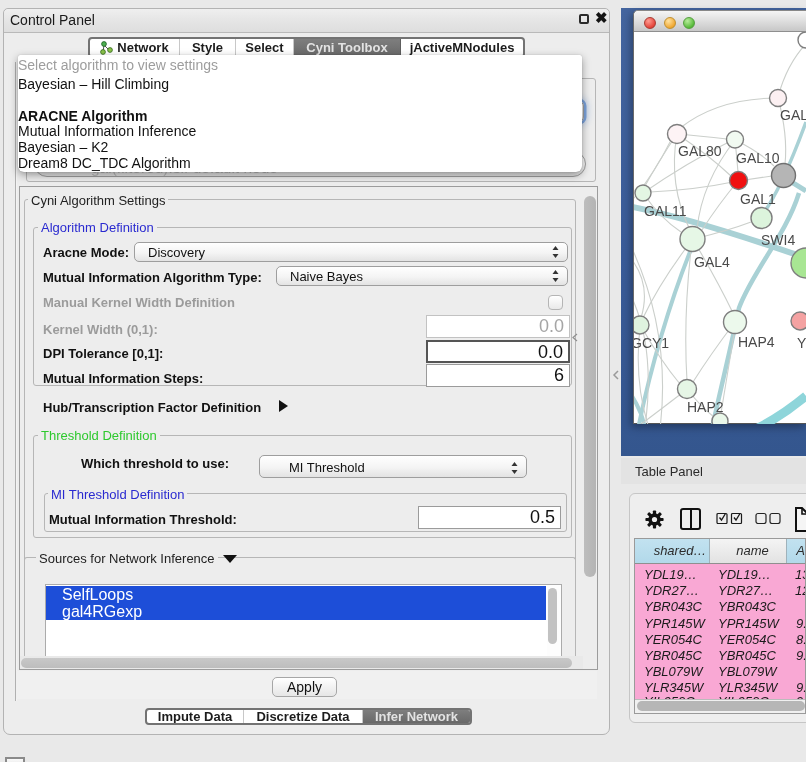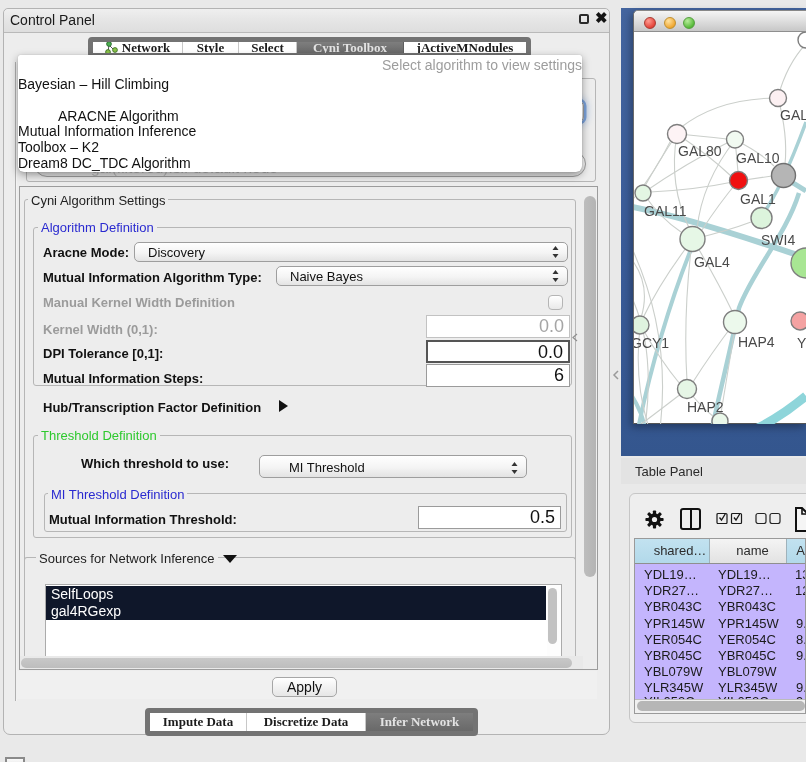--- a/index.html
+++ b/index.html
@@ -1,40 +1,40 @@
 <!DOCTYPE html>
 <html><head>
 <meta charset="utf-8">
 <style>
   * { margin:0; padding:0; box-sizing:border-box; }
   html,body { width:806px; height:762px; overflow:hidden; }
   body { font-family:"Liberation Sans", sans-serif; background:#e9e9e9; position:relative; }
   .abs { position:absolute; }
-  .b { font-weight:normal;margin-left:40px; }
+  .b { font-weight:bold; }
 
   
   #cp { left:3px; top:8px; width:607px; height:727px; background:#ededed;
         border:1px solid #b3b3b3; border-radius:5px 5px 7px 7px; }
   #cptitle { left:4px; top:9px; width:605px; height:24px;
      background:linear-gradient(180deg,#efefef,#e6e6e6 45%,#dedede);
      border-bottom:1px solid #b9b9b9; border-radius:5px 5px 0 0; }
   #cptitle .t { position:absolute; left:6px; top:3px; font-size:14px; color:#1a1a1a; }
   #cpfloat { left:579px; top:14px; width:10px; height:10px; border:2px solid #2b2b2b; border-radius:2px; }
   #cpx { left:595px; top:9px; font-size:15px; font-weight:bold; color:#141414; }
 
   
   .tabstrip { display:flex; font-size:13px; font-weight:bold; color:#1c1c1c;
-     background:#fff; border:5px solid #737373; border-radius:4px; overflow:hidden;font-family:Liberation Serif, serif; }
+     background:#fff; border:2px solid #737373; border-radius:4px; overflow:hidden; }
   .tabstrip .seg { display:flex; align-items:center; justify-content:center;
      border-right:1px solid #c8c8c8; white-space:nowrap; }
   .tabstrip .seg:last-child { border-right:none; }
   .tabstrip .sel { background:linear-gradient(180deg,#7e7e7e,#696969); color:#e3e3e3;
      border-right-color:#5e5e5e; }
   #toptabs { left:88px; top:37px; height:21px; }
-  #bottabs { left:145px; top:708px; height:28px; }
+  #bottabs { left:145px; top:708px; height:17px; }
 
   
   .gb { position:absolute; border:1px solid #b6b6b6; border-radius:3px; }
   .gblabel { position:absolute; background:#ededed; padding:0 3px; font-size:13px; color:#222; white-space:nowrap; }
 
   .combo { position:absolute; border:1px solid #9e9e9e; border-radius:5px;
      background:linear-gradient(180deg,#ffffff,#f4f4f4 55%,#e3e3e3);
      font-size:13px; color:#111; }
   .combo .ct { position:absolute; left:13px; top:2px; }
   .combo .arr { position:absolute; right:7px; top:1px; width:9px; height:16px; }
@@ -46,55 +46,55 @@
   .glbl { color:#9b9b9b; }
 
   
   .sbv { position:absolute; background:linear-gradient(90deg,#bdbdbd,#b4b4b4); border-radius:6px; }
   .sbh { position:absolute; background:linear-gradient(180deg,#c8c8c8,#bdbdbd); border-radius:5px; }
 
   
   #attrlist { left:45px; top:584px; width:517px; height:75px; background:#fff;
      border:1px solid #ababab; }
   #attrlist .rows { position:absolute; left:0; top:1px; width:500px; }
-  #attrlist .row { height:17px; background:#0f172a; color:#fff; font-size:14px;
-     padding-left:5px; line-height:17px; }
+  #attrlist .row { height:17px; background:#1d4ed8; color:#fff; font-size:16px;
+     padding-left:16px; line-height:17px; }
   #attrlist .vtrack { position:absolute; right:0px; top:0; width:14px; height:73px; background:#fdfdfd;}
   #attrlist .vthumb { position:absolute; right:4px; top:3px; width:9px; height:56px;
      background:#c2c2c2; border-radius:5px; }
 
   .btn { position:absolute; background:linear-gradient(180deg,#ffffff,#f2f2f2 50%,#e6e6e6);
      border:1px solid #a6a6a6; border-radius:5px; font-size:14px; color:#111;
      text-align:center; }
 
   
   #popup { left:18px; top:55px; width:564px; height:117px; background:#fff;
      border-radius:2px 2px 6px 6px; box-shadow:0 3px 9px rgba(0,0,0,0.38), 0 0 1px rgba(0,0,0,0.3);
      font-size:14px; color:#111; }
-  #popup .ph { position:absolute; top:2px; width:100%; text-align:right; color:#9d9d9d; }
+  #popup .ph { position:absolute; top:2px; width:100%; text-align:left; color:#9d9d9d; }
   #popup .it { position:absolute; left:0px; white-space:nowrap; }
 
   
   #mdi { left:621px; top:8px; width:185px; height:448px;
      background:linear-gradient(180deg,#44659f,#3a5c99 55%,#34568e); }
   #netwin { left:633px; top:10px; width:173px; height:414px;
      border-left:1px solid #6a6a6a; border-top:1px solid #888; border-bottom:1px solid #555;
      border-radius:5px 0 0 0; background:#fff; box-shadow:-2px 3px 8px rgba(0,0,0,0.35); }
   #nettitle { position:absolute; left:0; top:0; width:100%; height:21px;
      background:linear-gradient(180deg,#f5f5f5,#dcdcdc 55%,#c7c7c7);
      border-bottom:1px solid #8f8f8f; border-radius:5px 0 0 0; }
   .tl { position:absolute; top:5.5px; width:12px; height:12px; border-radius:50%; }
 
   #tpbar { left:621px; top:458px; width:185px; height:26px; background:#e3e3e3; }
   #tpbar .t { position:absolute; left:14px; top:6px; font-size:13px; color:#2a2a2a; }
   #toolpanel { left:629px; top:493px; width:185px; height:230px; background:#eeeeee;
      border:1px solid #c6c6c6; border-radius:6px; }
 
   #dtable { left:634px; top:538px; width:172px; height:176px; overflow:hidden;
-     border:1px solid #9a9a9a; background:#c4b5fd; }
+     border:1px solid #9a9a9a; background:#f9a8d4;font-style:italic; }
   .hd { position:absolute; top:0; height:24px; font-size:13px; color:#2c2c2c;
      text-align:center; line-height:24px; border-right:1px solid #9fb2bb; }
   .hblue { background:linear-gradient(180deg,#c2e2f0,#b2d9ea); }
   .hgrey { background:linear-gradient(180deg,#f4f4f4,#e2e2e2); }
   .cell { position:absolute; font-size:13px; color:#1b1b1b; white-space:nowrap; }
 </style>
 </head>
 <body>
 
 <div class="abs" id="cp"></div>
@@ -215,21 +215,21 @@
   <div class="seg" style="width:97px;">Impute Data</div>
   <div class="seg" style="width:119px;">Discretize Data</div>
   <div class="seg sel" style="width:107px;">Infer Network</div>
 </div>
 
 <div class="abs" id="popup">
   <div class="ph">Select algorithm to view settings</div>
   <div class="it" style="top:21px;">Bayesian – Hill Climbing</div>
   <div class="it b" style="top:53px;">ARACNE Algorithm</div>
   <div class="it" style="top:68px;">Mutual Information Inference</div>
-  <div class="it" style="top:84px;">Toolbox – K2</div>
+  <div class="it" style="top:84px;">Bayesian – K2</div>
   <div class="it" style="top:100px;">Dream8 DC_TDC Algorithm</div>
 </div>
 
 <svg class="abs" style="left:571px; top:333px;" width="8" height="9" viewBox="0 0 8 9">
     <path d="M6 1 L2 4.5 L6 8" stroke="#8f8f8f" stroke-width="1.2" fill="none"></path>
   </svg>
 <svg class="abs" style="left:612px; top:370px;" width="8" height="10" viewBox="0 0 8 10">
     <path d="M6 1 L2 5 L6 9" stroke="#9a9a9a" stroke-width="1.5" fill="none"></path>
   </svg>
 

